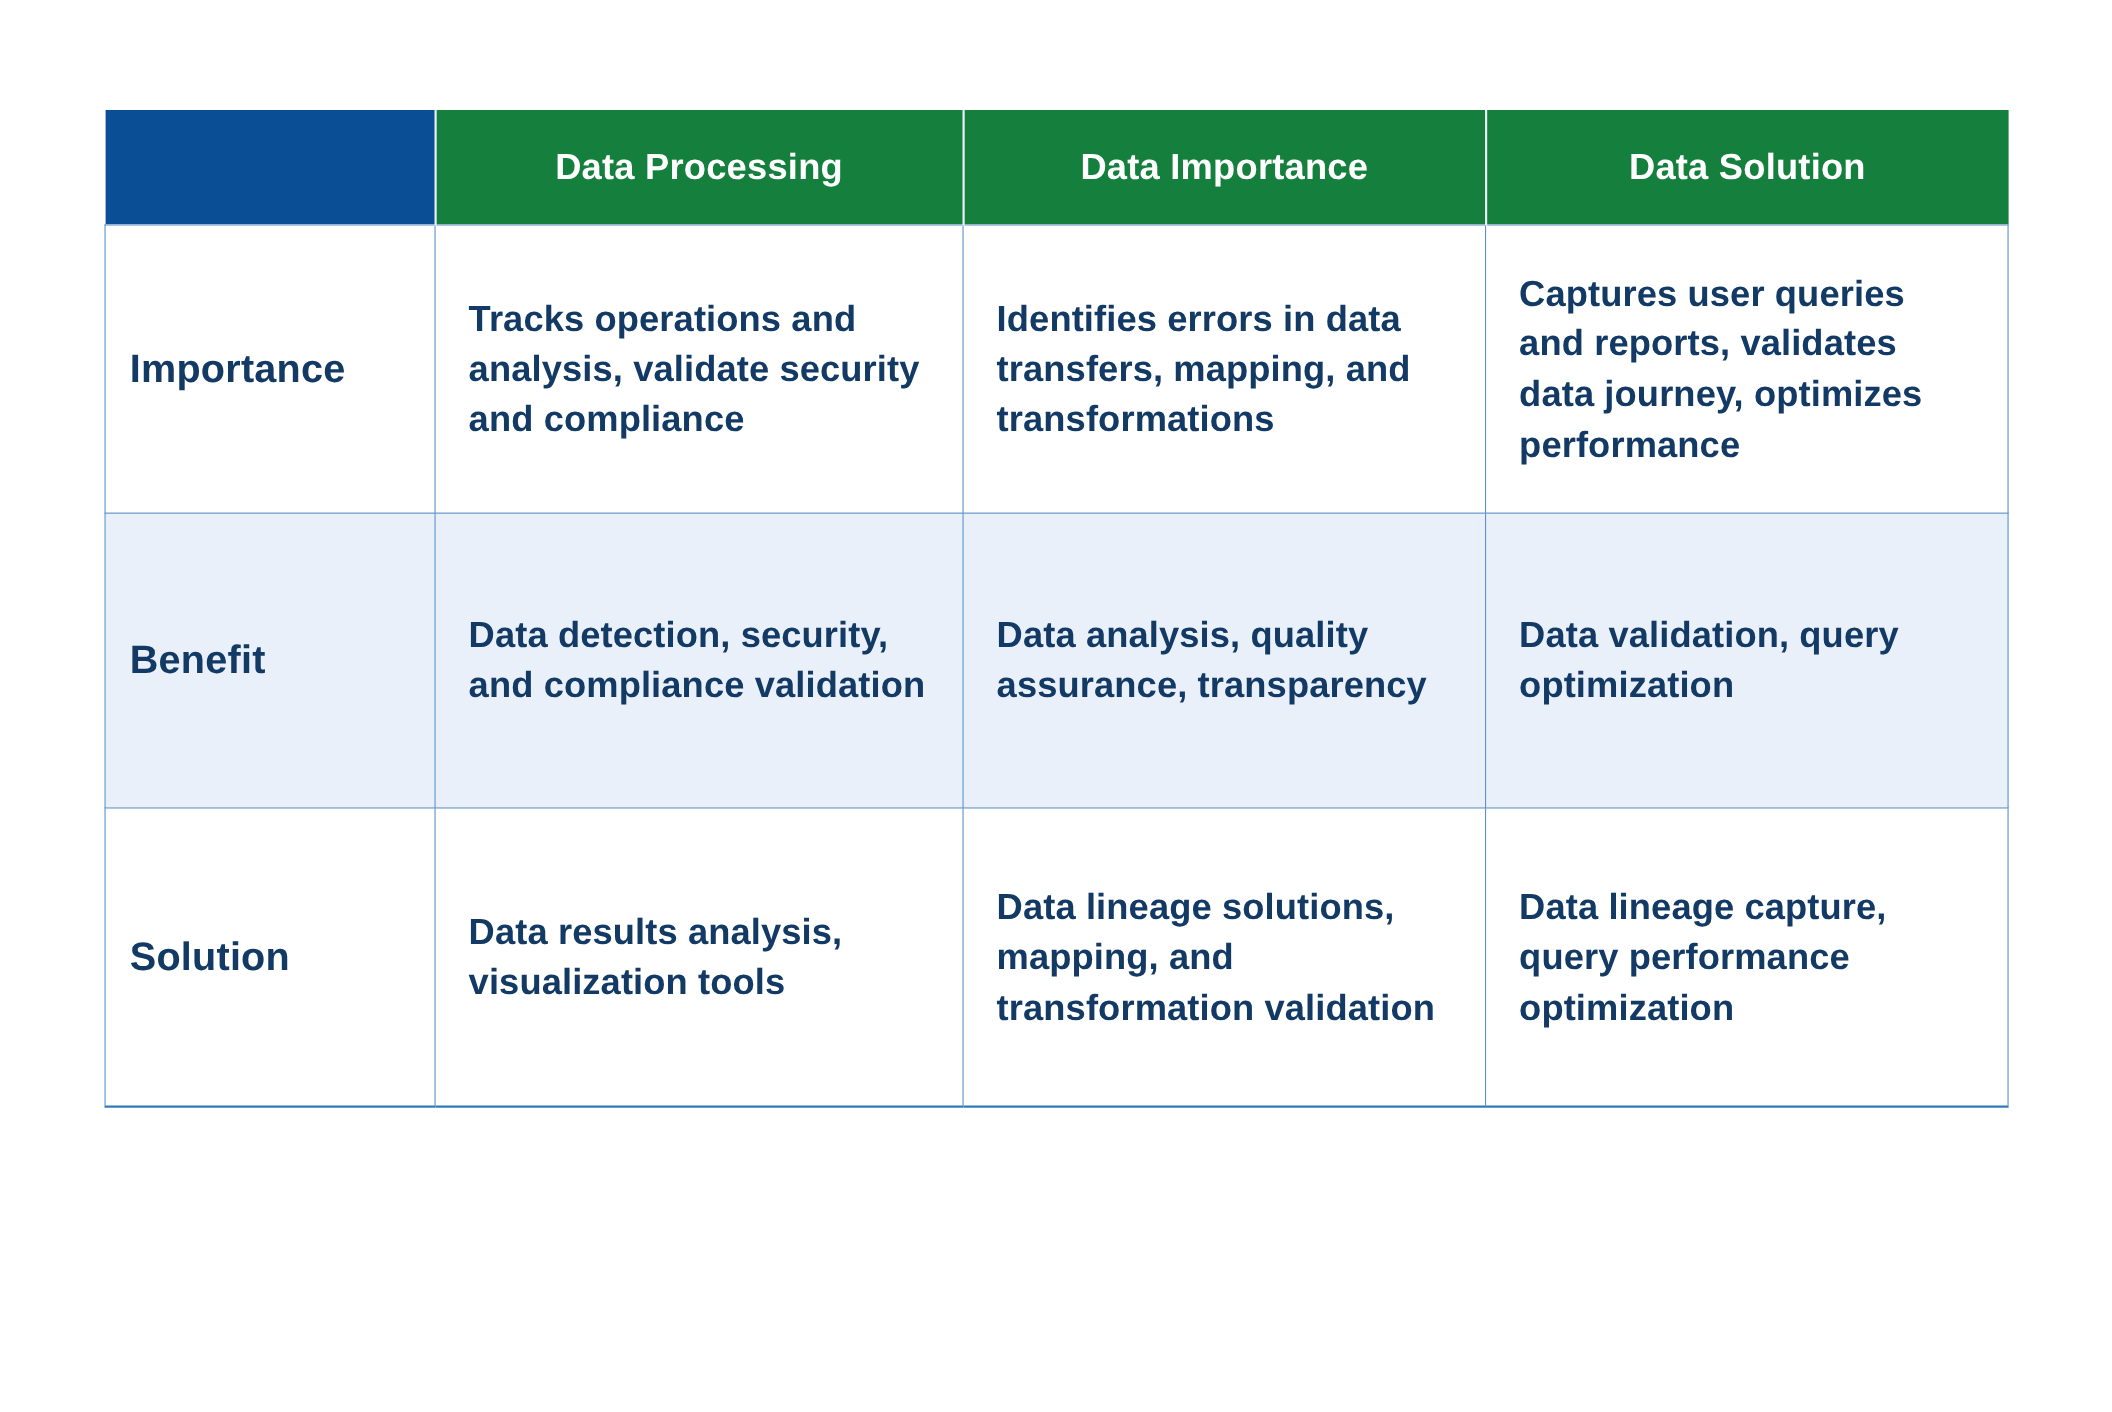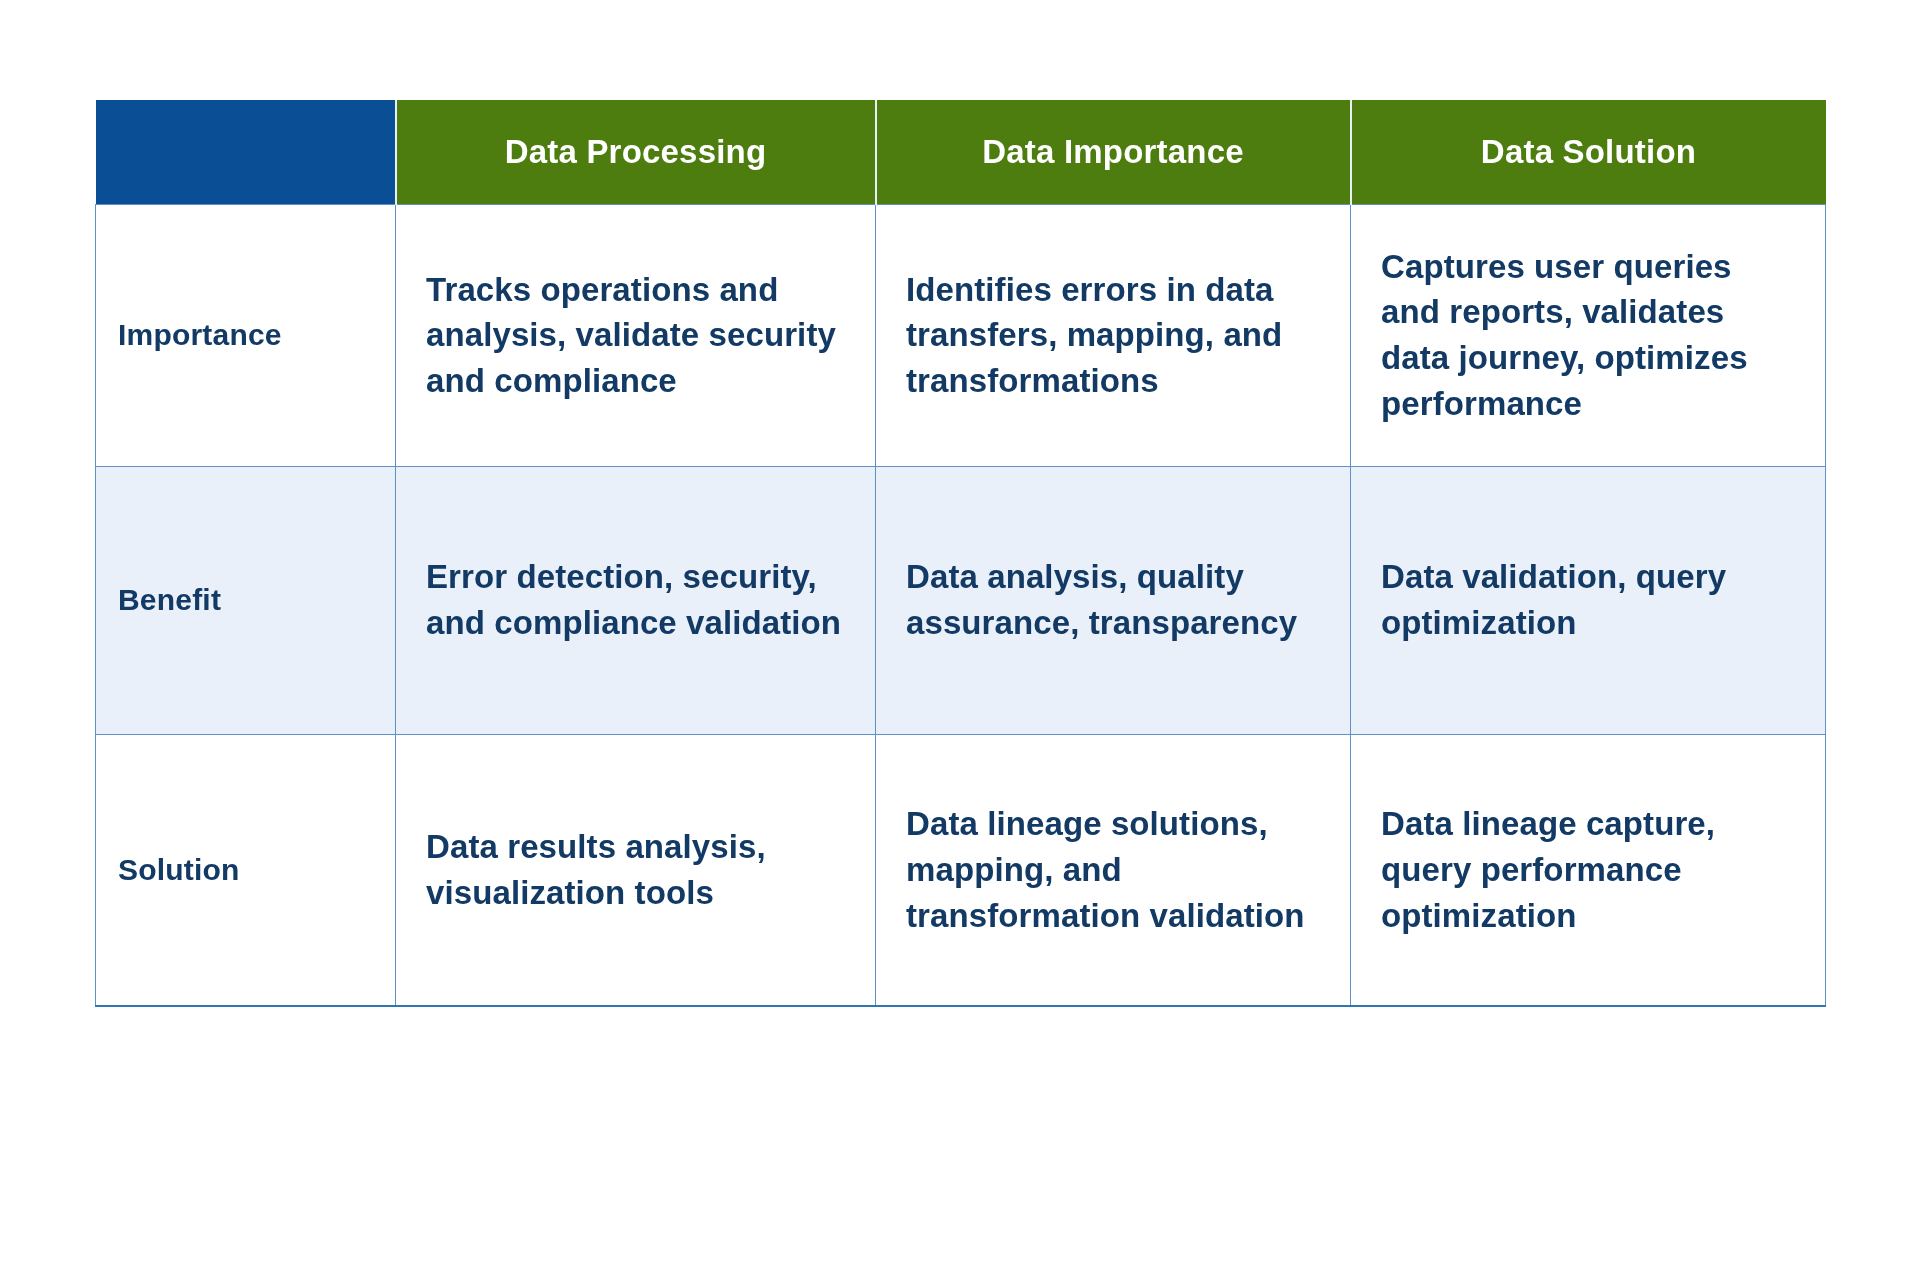--- a/index.html
+++ b/index.html
@@ -36,21 +36,21 @@
   }
 
   
   col.c-label { width: 300px; }
   col.c-1     { width: 480px; }
   col.c-2     { width: 475px; }
   col.c-3     { width: 475px; }
 
   
   thead th {
-    background: #4d7c0f;
+    background: #15803d;
     color: #ffffff;
     height: 104px;
     font-size: 33px;
     font-weight: 600;
     letter-spacing: 0.2px;
     text-align: center;
     vertical-align: middle;
     padding: 0 12px;
     border: none;
     box-sizing: border-box;
@@ -73,21 +73,21 @@
   }
 
   tbody tr.row-alt td {
     background: #eaf0fa;
   }
   tbody tr.row-plain td {
     background: #ffffff;
   }
 
   td.label-cell {
-    font-size: 30px;
+    font-size: 36px;
     font-weight: 600;
     color: #123a64;
     padding: 22px 18px 22px 22px;
     text-align: left;
     letter-spacing: 0.2px;
   }
 
   td.body-cell {
     font-size: 33px;
     font-weight: 700;
@@ -135,21 +135,21 @@
 
         <tr class="row-plain r-importance">
           <td class="label-cell">Importance</td>
           <td class="body-cell">Tracks operations and analysis, validate security and compliance</td>
           <td class="body-cell">Identifies errors in data transfers, mapping, and transformations</td>
           <td class="body-cell">Captures user queries and reports, validates data journey, optimizes performance</td>
         </tr>
 
         <tr class="row-alt r-benefit">
           <td class="label-cell">Benefit</td>
-          <td class="body-cell">Error detection, security, and compliance validation</td>
+          <td class="body-cell">Data detection, security, and compliance validation</td>
           <td class="body-cell">Data analysis, quality assurance, transparency</td>
           <td class="body-cell">Data validation, query optimization</td>
         </tr>
 
         <tr class="row-plain r-solution">
           <td class="label-cell">Solution</td>
           <td class="body-cell">Data results analysis, visualization tools</td>
           <td class="body-cell">Data lineage solutions, mapping, and transformation validation</td>
           <td class="body-cell">Data lineage capture, query performance optimization</td>
         </tr>

